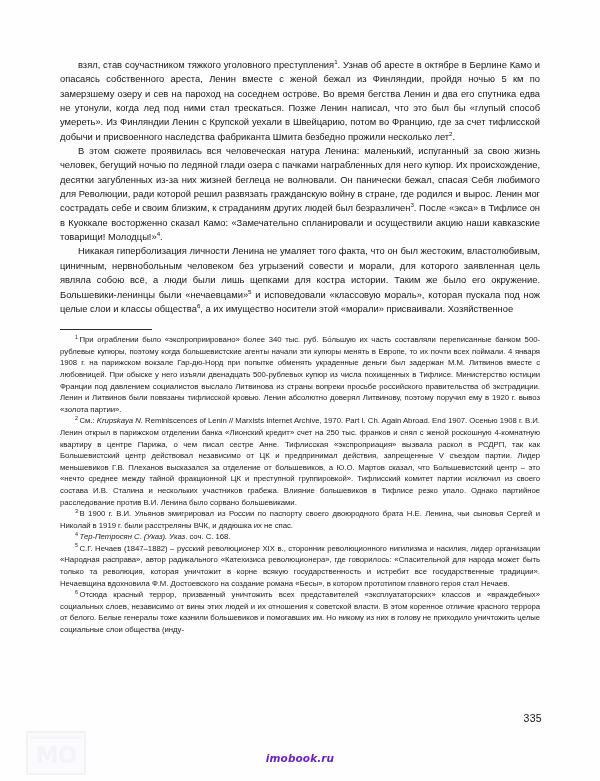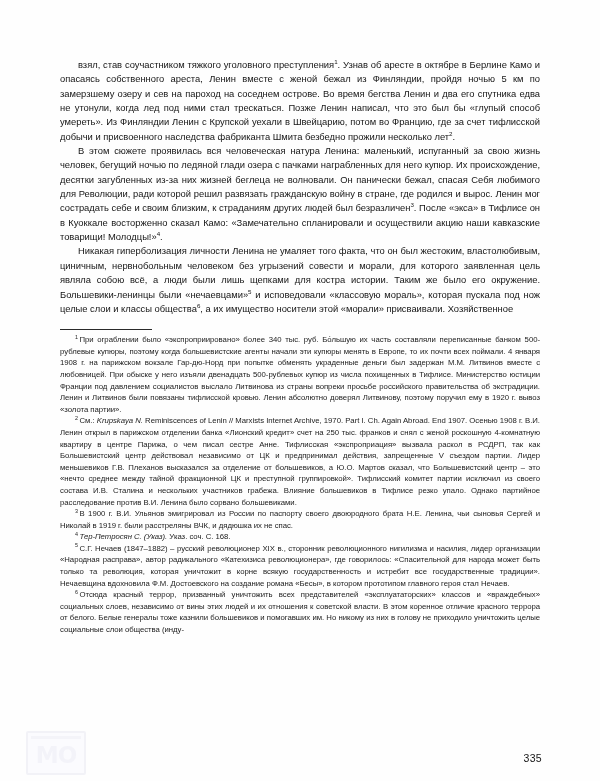--- a/index.html
+++ b/index.html
@@ -77,21 +77,21 @@
     line-height: 0;
     margin-right: 1.5px;
   }
   .footnotes i, .footnotes em {
   }
 
   
   .page-number {
     position: absolute;
     right: 58px;
-    top: 752px;
+    top: 712px;
     font-size: 10.5px;
     color: #141414;
     letter-spacing: 0.3px;
   }
 
   
   .logo-watermark {
     position: absolute;
     left: 26px;
     top: 731px;
@@ -163,14 +163,15 @@
     </div>
 
   </div>
 
   <div class="page-number">335</div>
 
   <div class="logo-watermark">
     <span class="logo-text">MO</span>
   </div>
 
+  <div class="site-watermark" style="color: rgb(107, 34, 196);">imobook.ru</div>
 
 </div>
 
 </body></html>

